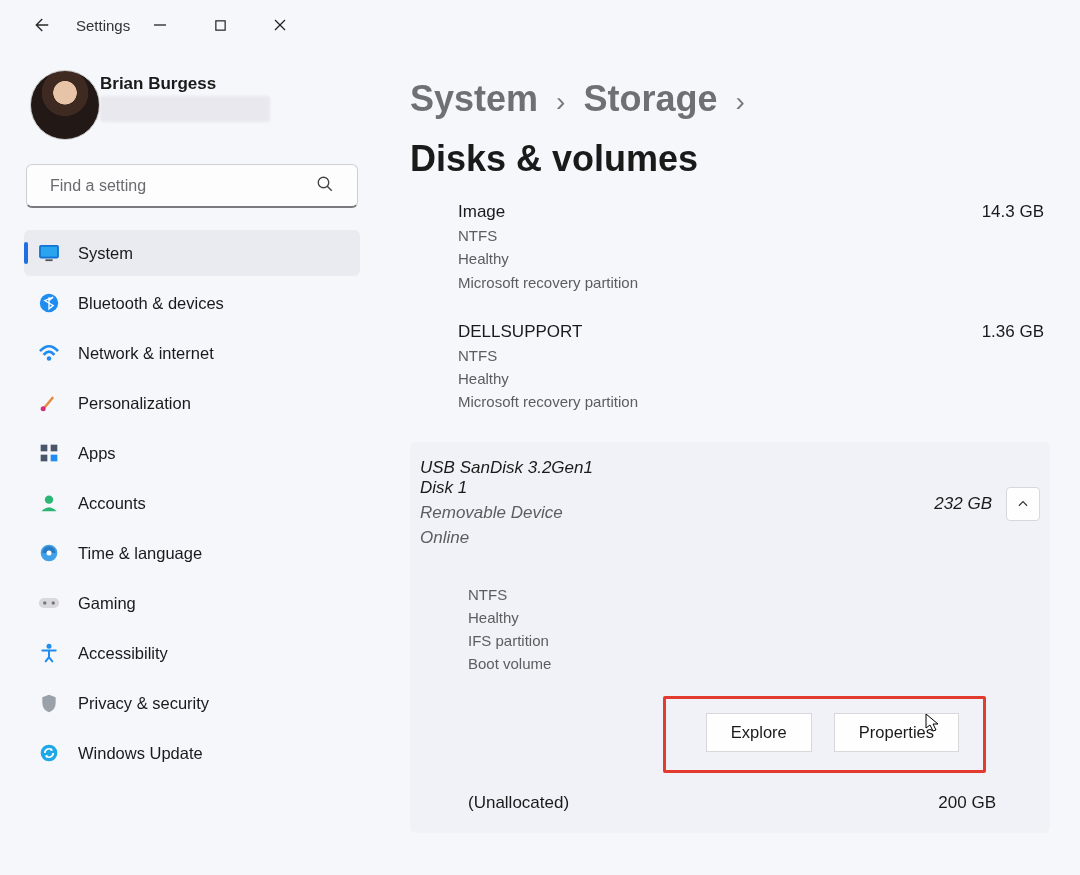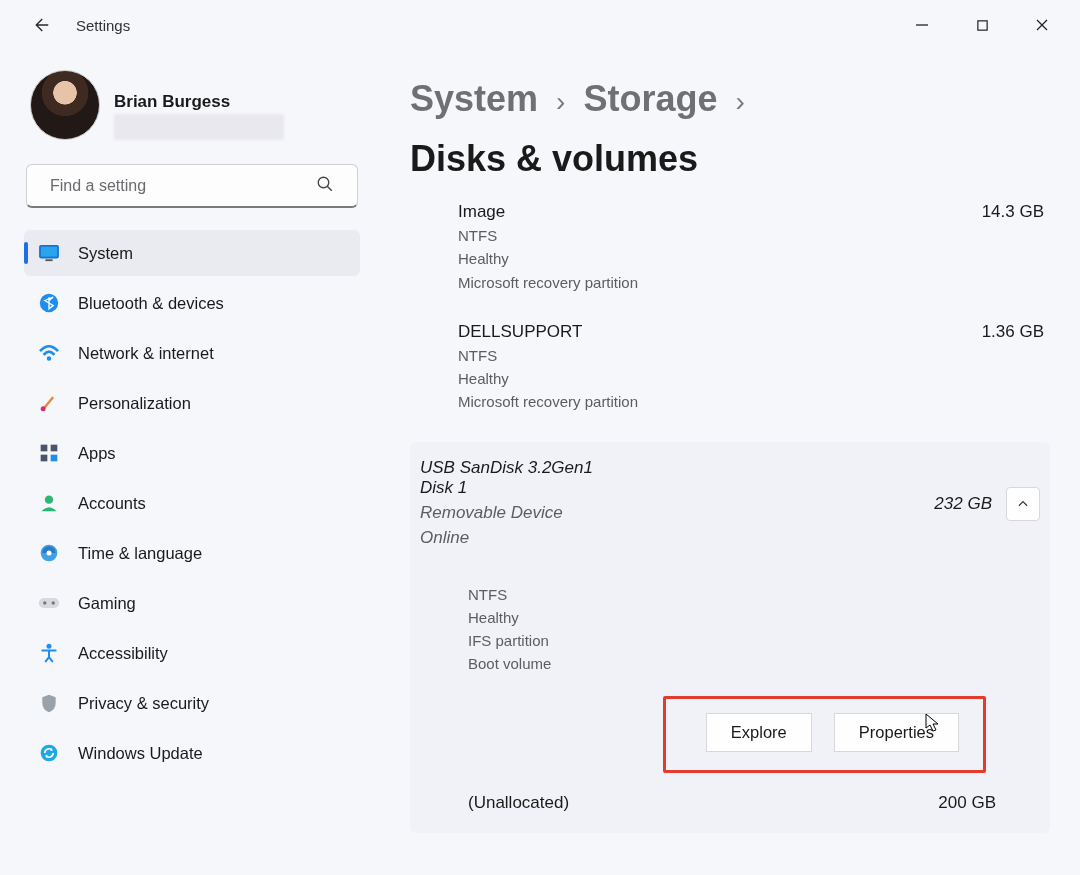--- a/index.html
+++ b/index.html
@@ -1,27 +1,27 @@
 <!DOCTYPE html>
 <html><head>
 <meta charset="utf-8">
 <style>
   * { box-sizing: border-box; margin: 0; padding: 0; font-family: "Segoe UI", "Segoe UI Variable", Arial, sans-serif; }
   body { background: #f5f7fb; width: 1080px; height: 875px; overflow: hidden; color: #1a1a1a; }
 
-  .titlebar { height: 50px; display: flex; align-items: center; justify-content: space-between; padding: 0 8px 0 28px; }
+  .titlebar { height: 50px; display: flex; align-items: center; padding: 0 8px 0 28px; }
   .titlebar-left { display: flex; align-items: center; gap: 24px; }
   .back-btn { width: 24px; height: 24px; display:flex; align-items:center; justify-content:center; }
   .app-title { font-size: 15px; color: #333; }
   .win-controls { display: flex; gap: 0; }
   .win-controls div { width: 60px; height: 40px; display: flex; align-items: center; justify-content: center; font-family: "Segoe MDL2 Assets", Arial; font-size: 14px; }
 
   .layout { display: flex; }
   .sidebar { width: 370px; padding: 20px 10px 0 24px; }
-  .profile { display: flex; align-items: flex-end; gap: 14px; margin-bottom: 24px; margin-left:6px; }
+  .profile { display: flex; align-items: flex-start; margin-bottom: 24px; margin-left:6px; }
   .avatar { width: 70px; height: 70px; border-radius: 50%; background: radial-gradient(circle at 50% 32%, #e7c3a8 0 20%, #3f2a22 21% 40%, #221816 41% 100%); border: 1px solid #c9c9c9; flex-shrink:0; }
   .profile-name { font-weight: 600; font-size: 17px; margin-top:4px; }
   .profile-sub { width: 170px; height: 26px; background: #e8e8ee; border-radius: 3px; margin-top:2px; filter: blur(1px); }
 
   .search { display: flex; align-items: center; justify-content: space-between; border: 1px solid #cfcfd4; border-bottom: 2px solid #7a7a7e; background: #fdfdfe; border-radius: 6px; height: 44px; padding: 0 23px; margin: 0 2px 22px 2px; }
   .search input { border: none; outline: none; background: transparent; font-size: 16px; color: #222; width: 100%; }
   .search input::placeholder { color: #6b6b6f; }
   .search-ic { color: #555; }
 
   .nav { display: flex; flex-direction: column; gap: 4px; }

